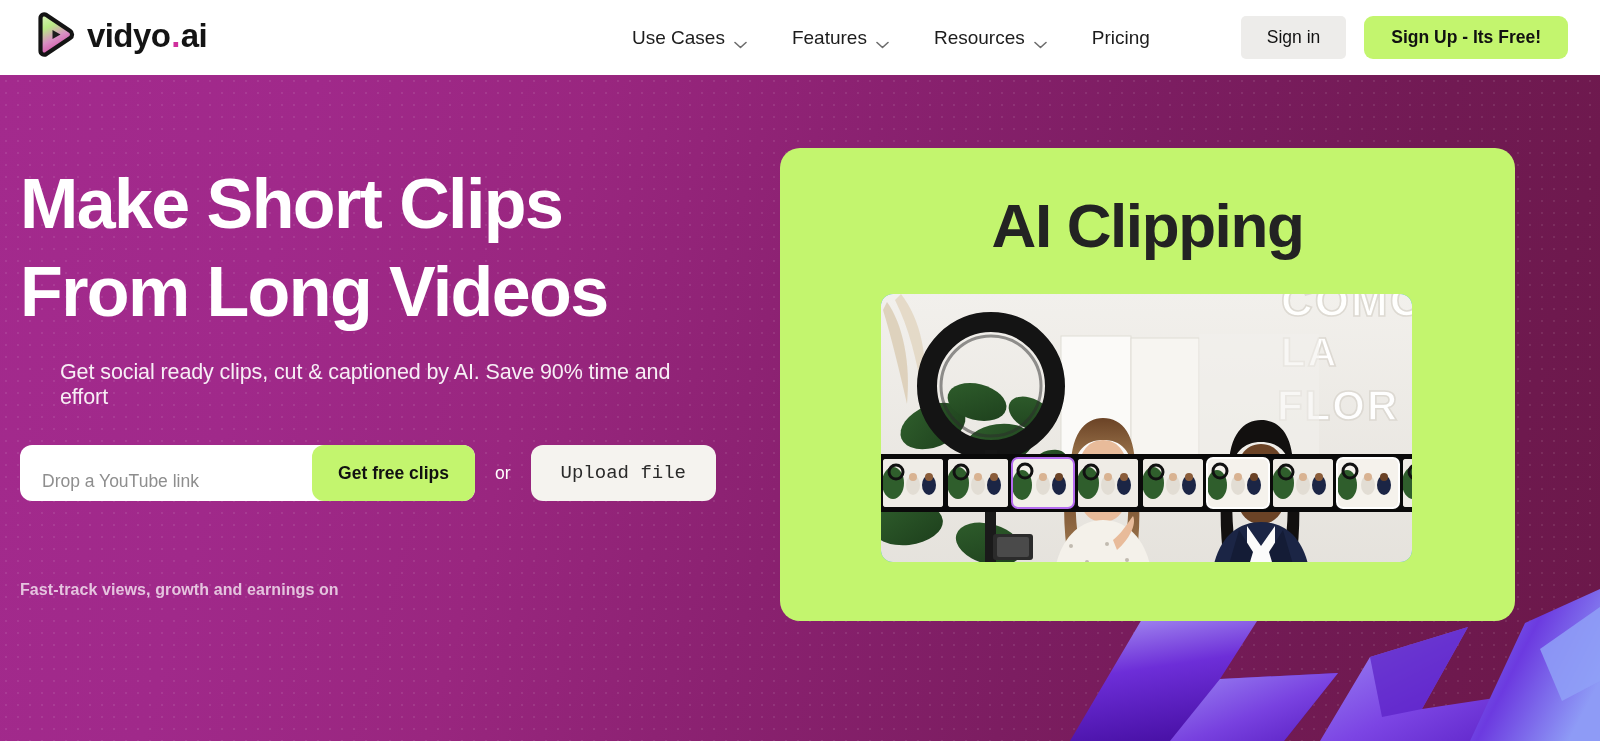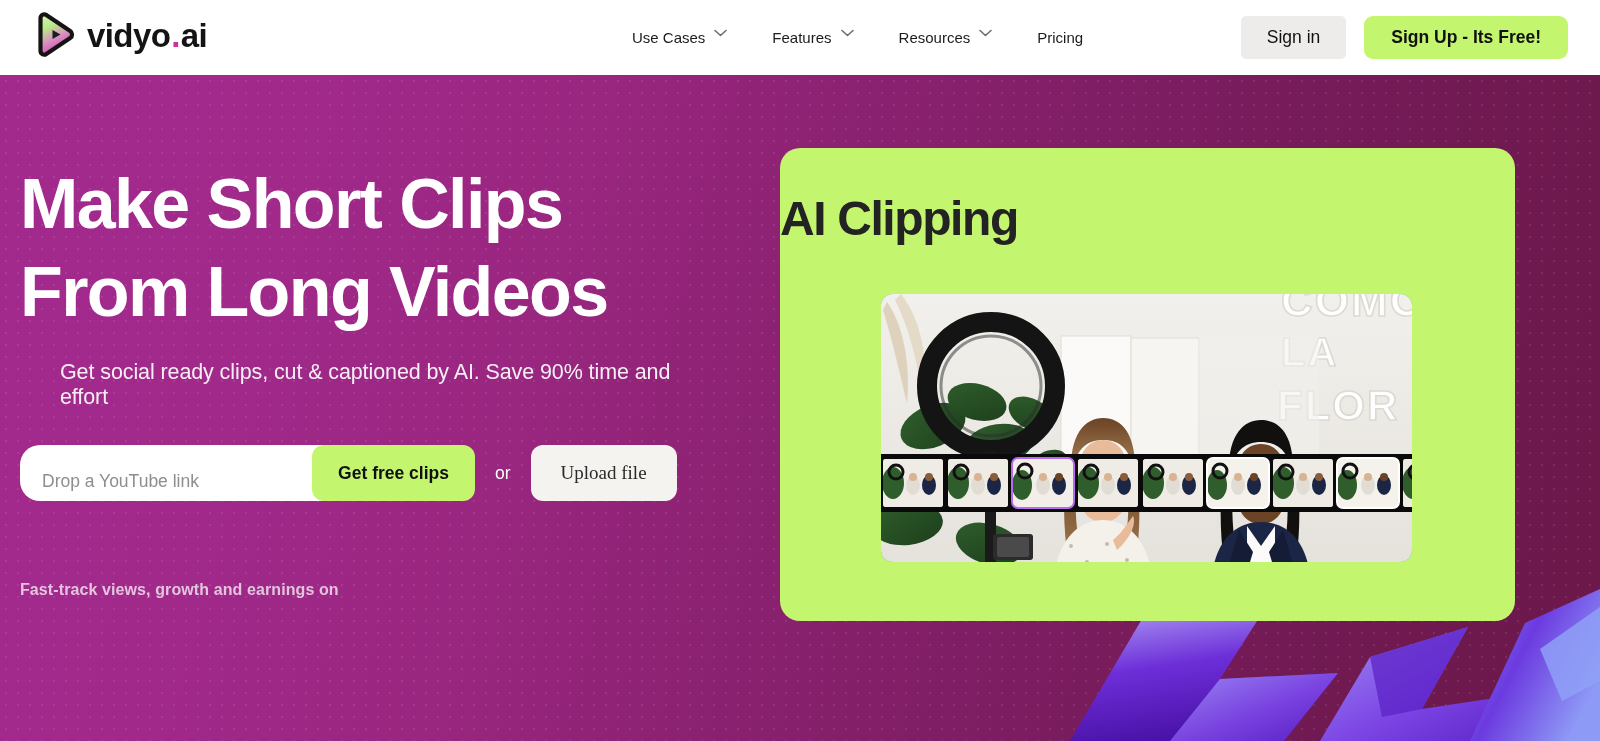--- a/index.html
+++ b/index.html
@@ -66,23 +66,23 @@
     left: 632px;
     top: 0;
     height: 75px;
     display: flex;
     align-items: center;
     gap: 0px;
   }
 
   .nav-item {
     display: flex;
-    align-items: flex-start;
+    align-items: flex-end;
     gap: 9px;
-    font-size: 15px;
+    font-size: 19px;
     color: #1c1c1c;
     cursor: pointer;
     padding: 0 24px 0 0;
     margin-right: 21px;
     white-space: nowrap;
   }
   .nav-item:last-of-type { margin-right: 0; padding-right: 0; }
 
   .chev {
     width: 13px;
@@ -189,21 +189,21 @@
     display: flex;
     align-items: center;
     height: 56px;
   }
 
   .input-shell {
     position: relative;
     width: 455px;
     height: 56px;
     background: #ffffff;
-    border-radius: 20px;
+    border-radius: 12px;
     display: flex;
     align-items: center;
     padding: 16px 10px 0 22px;
   }
 
   .yt-input {
     border: none;
     outline: none;
     width: 285px;
     font-size: 17.5px;
@@ -237,21 +237,21 @@
   }
 
   .btn-upload {
     height: 56px;
     padding: 0 30px;
     border: none;
     border-radius: 12px;
     background: #f5f3ef;
     font-size: 19px;
     color: #2a2a2a;
-    font-family: Liberation Serif, serif;
+    font-family: Liberation Mono, monospace;
     cursor: pointer;
     white-space: nowrap;
   }
 
   .fast-track {
     margin-top: 80px;
     font-size: 16px;
     font-weight: 700;
     color: rgba(255,255,255,0.72);
     letter-spacing: 0.1px;
@@ -263,22 +263,23 @@
     left: 780px;
     top: 73px;
     width: 735px;
     height: 473px;
     background: #c3f56e;
     border-radius: 20px;
     overflow: hidden;
   }
 
   .promo-title {
+    text-align: center;
     margin-top: 47px;
-    font-size: 48px;
+    font-size: 62px;
     font-weight: 700;
     letter-spacing: -1.4px;
     color: #232323;
     line-height: 1;
   }
 
   .video-frame {
     position: absolute;
     left: 101px;
     top: 146px;

